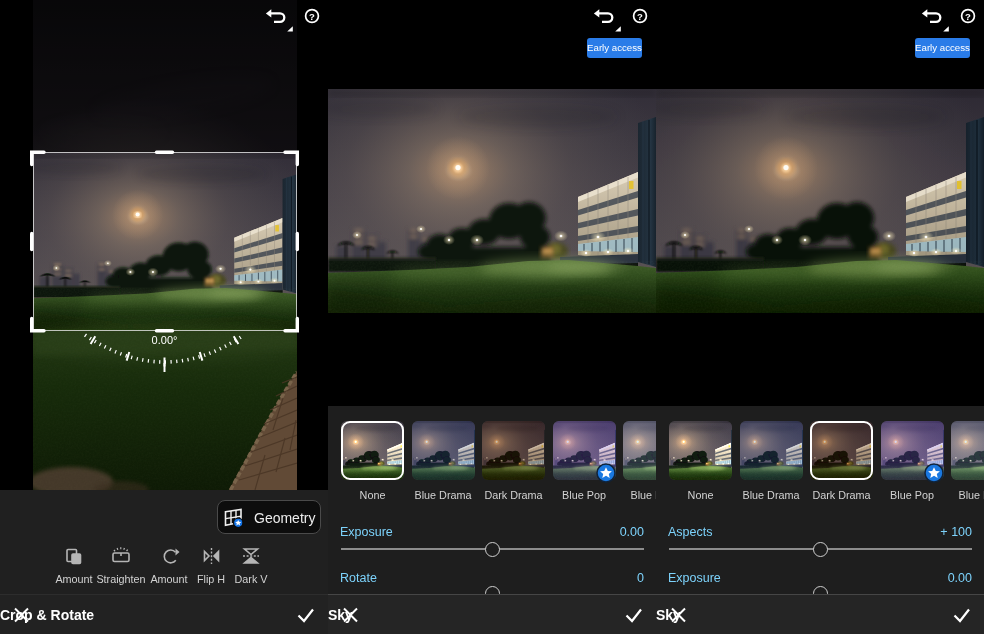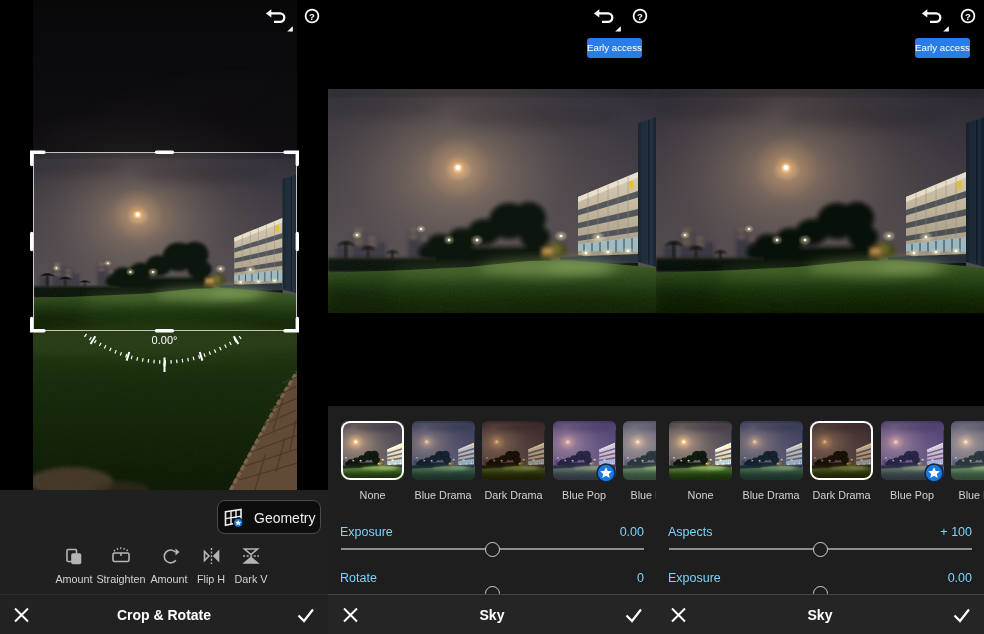--- a/index.html
+++ b/index.html
@@ -1,21 +1,21 @@
 <!DOCTYPE html>
 <html><head>
 <meta charset="utf-8">
 <style>
   html,body{margin:0;padding:0;background:#000;width:984px;height:634px;overflow:hidden;
     font-family:"Liberation Sans",sans-serif;}
   .panel{position:absolute;top:0;width:328px;height:634px;overflow:hidden;background:#000;}
   .abs{position:absolute;}
   .lbl{color:#d2d2d2;font-size:10.8px;text-align:center;}
   .rowlbl{color:#7dd3fc;font-size:12.5px;}
-  .title{color:#fff;font-size:14px;font-weight:bold;text-align:center;}
+  .title{color:#fff;font-size:14px;font-weight:bold;}
   .track{position:absolute;height:1.5px;background:#8d8d8d;}
   .knob{position:absolute;width:15px;height:15px;border-radius:50%;border:1.8px solid #cfcfcf;background:#1e1e1e;box-sizing:border-box;}
   .thumb{position:absolute;width:63px;height:59px;border-radius:6px;overflow:hidden;background:#333;}
   .thumb svg{position:absolute;left:0;top:0;width:63px;height:59px;}
   .tint{position:absolute;left:0;top:0;width:100%;height:100%;}
   .selring{position:absolute;width:63px;height:59px;border:2.5px solid #fff;border-radius:9px;box-sizing:border-box;}
   .bar{position:absolute;left:0;top:594px;width:328px;height:40px;box-sizing:border-box;}
   .ealabel{position:absolute;background:#2a7ce8;border-radius:3px;color:#fff;font-size:9.7px;
     height:19.5px;line-height:20px;padding:0;top:38px;width:55px;text-align:center;white-space:nowrap;overflow:hidden;}
 </style>

